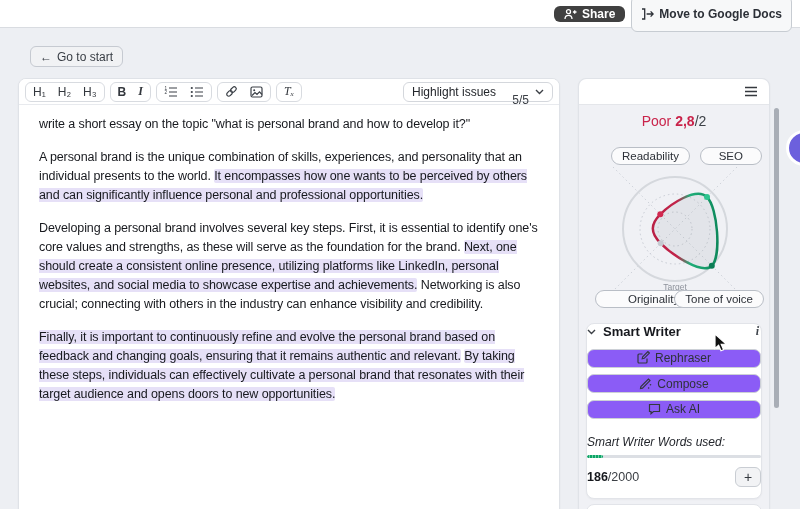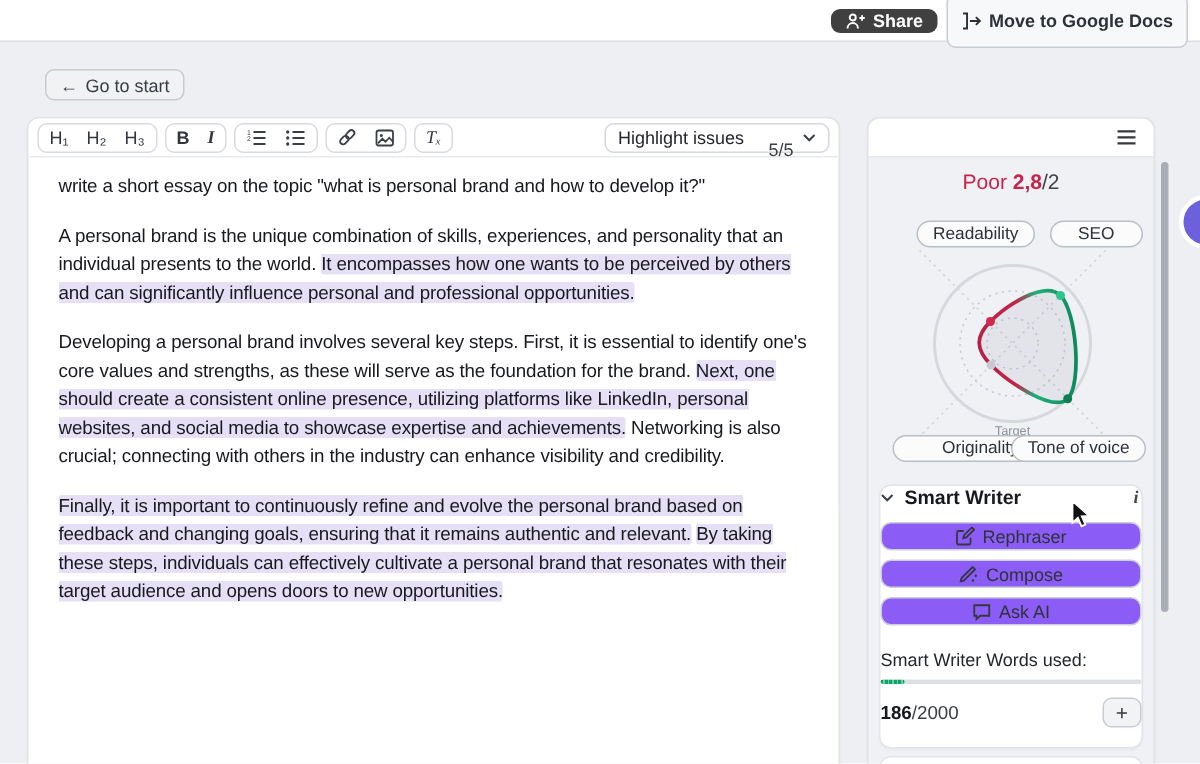--- a/index.html
+++ b/index.html
@@ -68,21 +68,21 @@
   .radar-svg{ position:absolute; left:0; top:48px; }
   
   .sw-card{ position:absolute; left:7px; right:7px; top:218px; height:176px; background:#fff;
     border:1px solid #e2e4e9; border-radius:8px; box-shadow:0 1px 2px rgba(16,18,22,.04); padding:0; }
   .sw-header{ display:flex; align-items:center; gap:7px; margin-bottom:9px; }
   .sw-title{ font-size:13px; font-weight:bold; color:#17191e; }
   .sw-info{ margin-left:auto; font-family:"Liberation Serif",serif; font-style:italic; font-weight:bold;
     font-size:12px; color:#3f444b; cursor:pointer; padding:0 2px; }
   .sw-btn{ width:100%; height:19px; margin-bottom:6px; background:#8b5cf6; border:1px solid #ccd0d6;
     border-radius:7px; color:#2e3239; font-size:12px; }
-  .sw-words-label{ font-size:12px; color:#23262c; margin:10px 0 6px; }
+  .sw-words-label{ font-size:12px; color:#23262c; margin:10px 0 6px;font-style:italic; }
   .progress-track{ height:3px; background:#dcdfe4; border-radius:2px; overflow:hidden; }
   .progress-fill{ height:100%; border-radius:2px;
     background:repeating-linear-gradient(90deg,#0ca565 0 2px,#6fcda6 2px 3px); }
   .count-row{ display:flex; align-items:center; margin-top:9px; font-size:12.5px; }
   .count-used{ font-weight:bold; color:#17191e; }
   .count-limit{ color:#3c4046; }
   .plus-btn{ margin-left:auto; width:26px; height:20px; background:#f2f3f5; border:1px solid #c9cdd3;
     border-radius:6px; font-size:14px; color:#35393f; line-height:1; }
   .next-card{ position:absolute; left:7px; right:7px; top:399px; height:20px; background:#fff;
     border:1px solid #e2e4e9; border-radius:8px 8px 0 0; }

